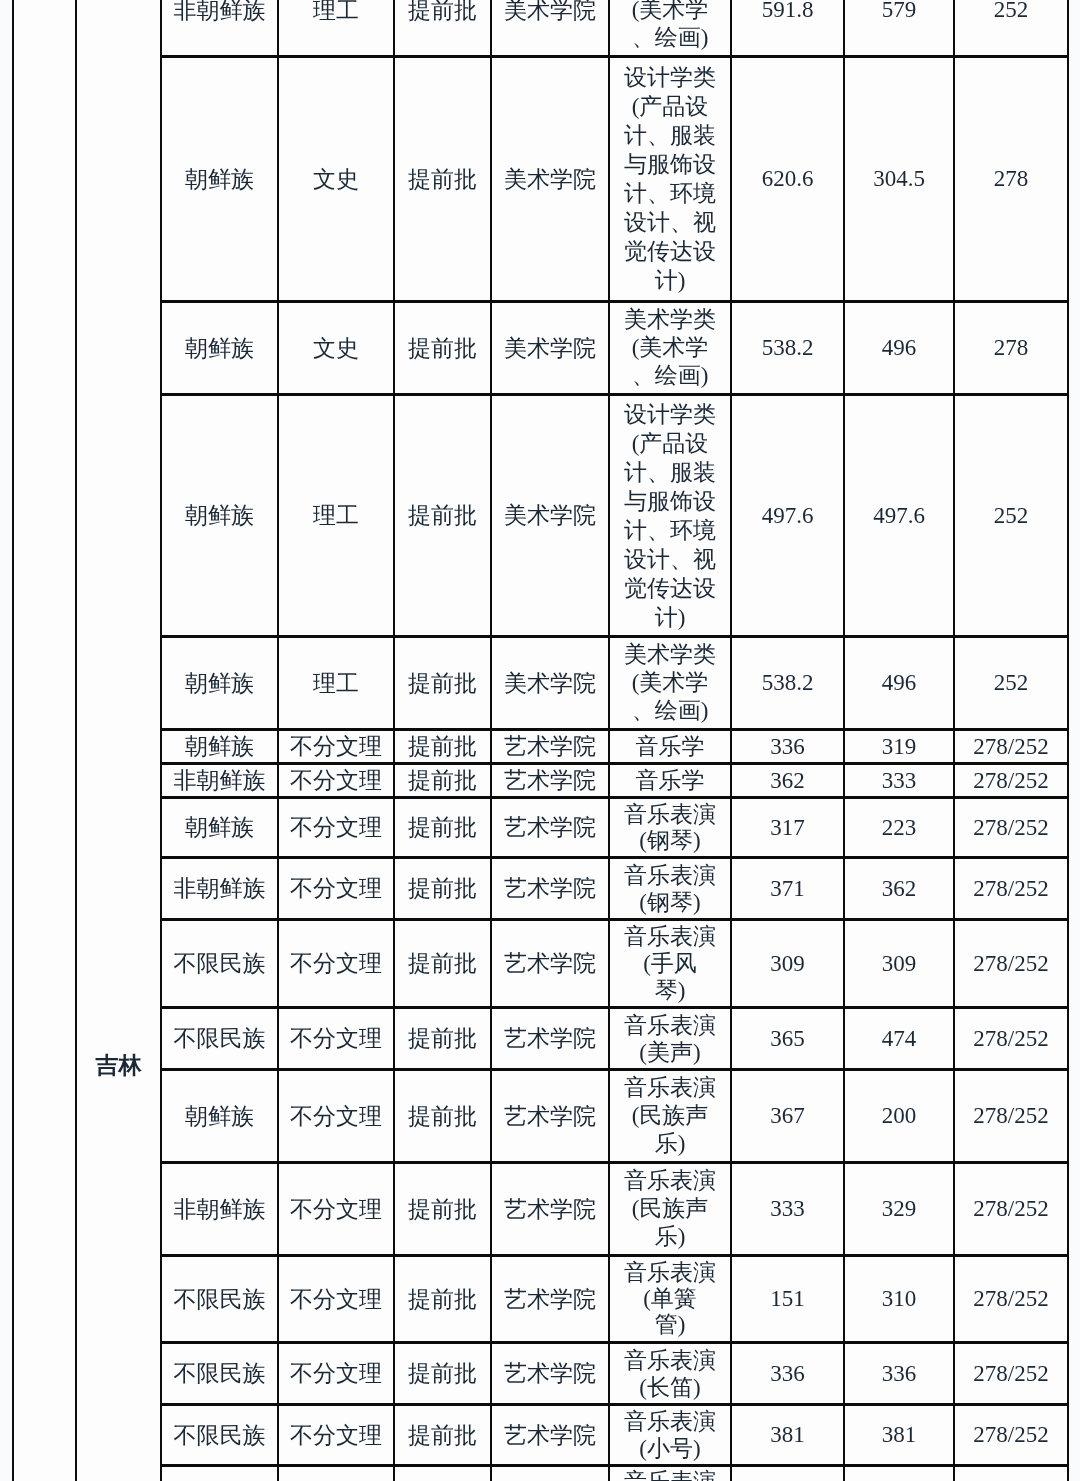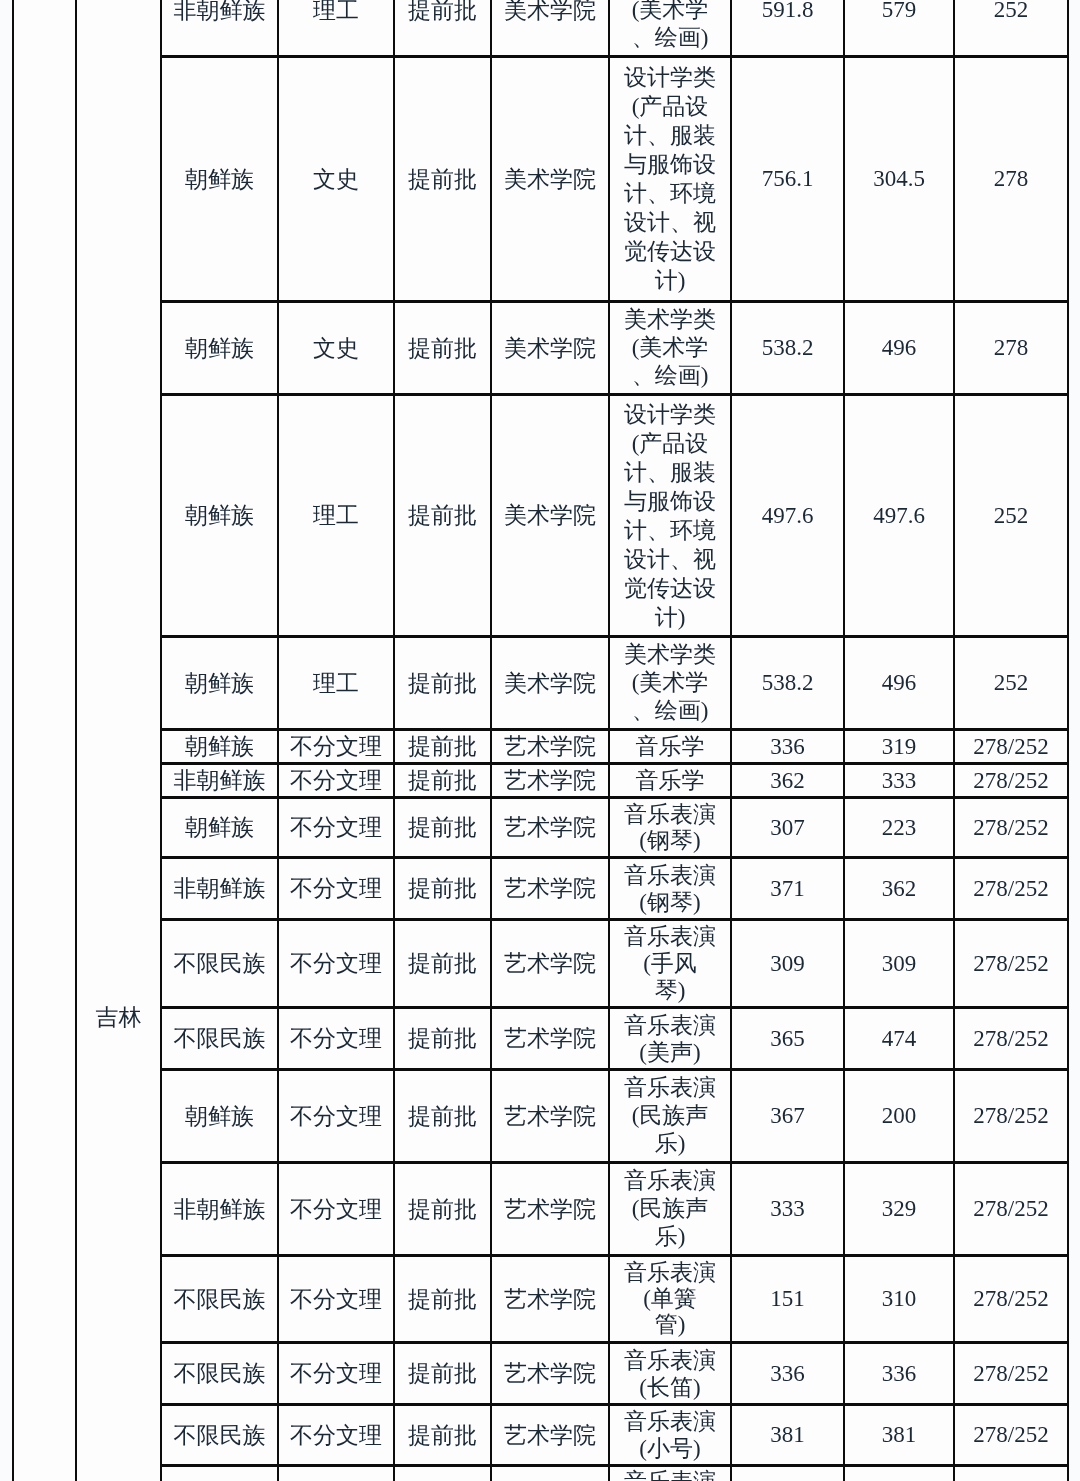--- a/index.html
+++ b/index.html
@@ -31,23 +31,24 @@
     vertical-align: middle;
     font-size: 23px;
     white-space: pre-line;
     overflow: hidden;
   }
   td.cell-score { font-size: 24px; }
   td.cell-region { position: relative; }
   td.cell-region .region-label {
     position: absolute;
     left: 50%;
-    top: 1052px;
+    top: 1100px;
     transform: translate(-50%, -50%);
     white-space: nowrap;
+    font-weight: bold;
   }
 </style>
 </head>
 <body>
 
 <div class="screen">
   <table class="score-table">
     <colgroup>
       <col style="width:63px">
         <col style="width:85px">
@@ -81,21 +82,21 @@
           <td class="cell-batch">提前批</td>
           <td class="cell-college">美术学院</td>
           <td class="cell-major" style="line-height: 29px;">设计学类
 (产品设
 计、服装
 与服饰设
 计、环境
 设计、视
 觉传达设
 计)</td>
-          <td class="cell-score">756.1</td>
+          <td class="cell-score">620.6</td>
           <td class="cell-score">304.5</td>
           <td class="cell-score">278</td>
         </tr>
         <tr style="height: 93px;">
           <td class="cell-ethnicity">朝鲜族</td>
           <td class="cell-subject">文史</td>
           <td class="cell-batch">提前批</td>
           <td class="cell-college">美术学院</td>
           <td class="cell-major" style="line-height: 28px;">美术学类
 (美术学
@@ -153,21 +154,21 @@
           <td class="cell-score">333</td>
           <td class="cell-score">278/252</td>
         </tr>
         <tr style="height: 60px;">
           <td class="cell-ethnicity">朝鲜族</td>
           <td class="cell-subject">不分文理</td>
           <td class="cell-batch">提前批</td>
           <td class="cell-college">艺术学院</td>
           <td class="cell-major" style="line-height: 26px;">音乐表演
 (钢琴)</td>
-          <td class="cell-score">307</td>
+          <td class="cell-score">317</td>
           <td class="cell-score">223</td>
           <td class="cell-score">278/252</td>
         </tr>
         <tr style="height: 62px;">
           <td class="cell-ethnicity">非朝鲜族</td>
           <td class="cell-subject">不分文理</td>
           <td class="cell-batch">提前批</td>
           <td class="cell-college">艺术学院</td>
           <td class="cell-major" style="line-height: 27px;">音乐表演
 (钢琴)</td>

